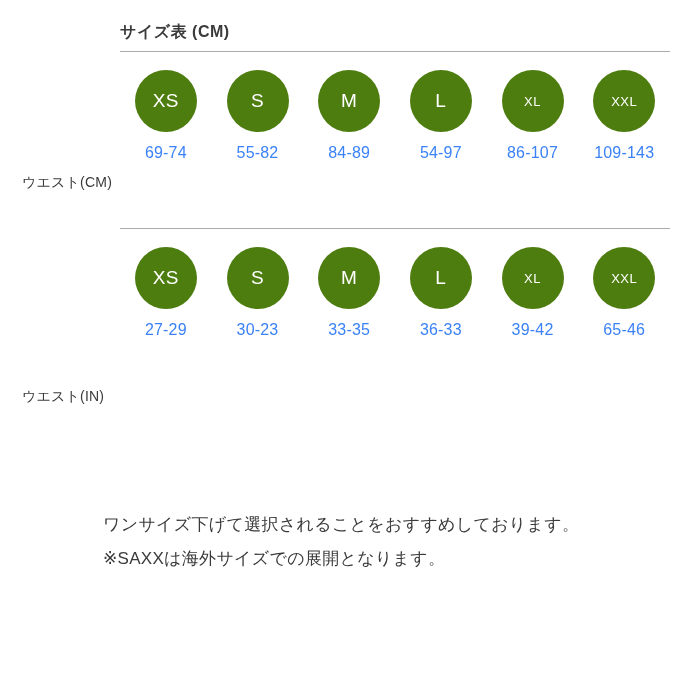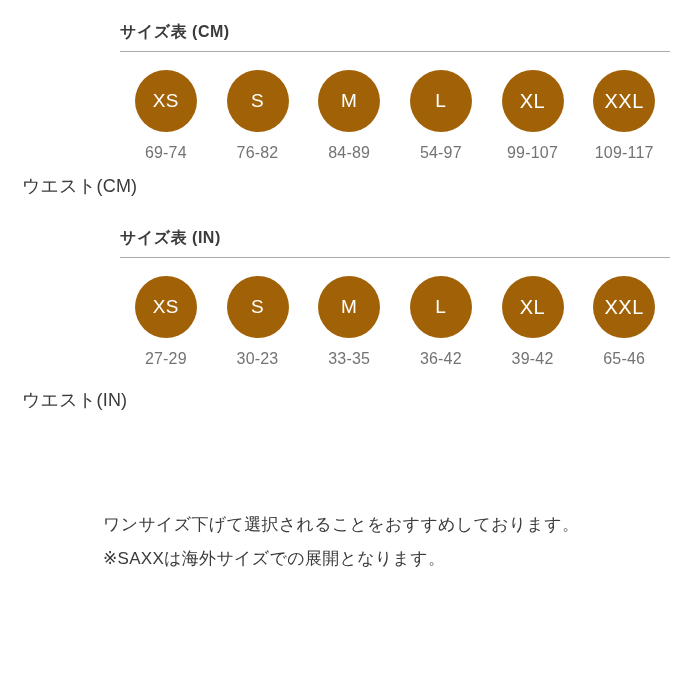--- a/index.html
+++ b/index.html
@@ -53,48 +53,48 @@
   .circle-cell {
     flex: 1 1 0;
     display: flex;
     justify-content: center;
     align-items: center;
   }
   .circle {
     width: 62px;
     height: 62px;
     border-radius: 50%;
-    background: #a16207;
+    background: #4d7c0f;
     color: #ffffff;
     display: flex;
     align-items: center;
     justify-content: center;
     font-size: 19px;
     letter-spacing: 0.5px;
   }
-  .circle.small-label { font-size: 20px; }
+  .circle.small-label { font-size: 13px; }
 
   .values-row {
     display: flex;
     margin-left: 120px;
     margin-right: 30px;
     margin-top: 12px;
     align-items: center;
   }
   .value-cell {
     flex: 1 1 0;
     text-align: center;
     font-size: 16px;
-    color: #737373;
+    color: #3b82f6;
     letter-spacing: 0.2px;
   }
   .row-label {
     position: absolute;
     left: 22px;
-    font-size: 18px;
+    font-size: 14px;
     color: #3a3a3a;
     letter-spacing: 0.2px;
     white-space: nowrap;
   }
   .table-block.cm .row-label { top: 152px; }
   .table-block.in .row-label { top: 160px; }
 
   
   .notes {
     position: absolute;
@@ -137,30 +137,29 @@
       </div>
       <div class="circle-cell">
         <div class="circle small-label">XXL</div>
       </div>
     </div>
 
     <div class="row-label">ウエスト(CM)</div>
 
     <div class="values-row">
       <div class="value-cell">69-74</div>
-      <div class="value-cell">76-82</div>
+      <div class="value-cell">55-82</div>
       <div class="value-cell">84-89</div>
       <div class="value-cell">54-97</div>
-      <div class="value-cell">99-107</div>
-      <div class="value-cell">109-117</div>
+      <div class="value-cell">86-107</div>
+      <div class="value-cell">109-143</div>
     </div>
   </div>
 
   <div class="table-block in">
-    <div class="table-title">サイズ表 (IN)</div>
     <div class="rule"></div>
 
     <div class="circles-row">
       <div class="circle-cell">
         <div class="circle">XS</div>
       </div>
       <div class="circle-cell">
         <div class="circle">S</div>
       </div>
       <div class="circle-cell">
@@ -176,21 +175,21 @@
         <div class="circle small-label">XXL</div>
       </div>
     </div>
 
     <div class="row-label">ウエスト(IN)</div>
 
     <div class="values-row">
       <div class="value-cell">27-29</div>
       <div class="value-cell">30-23</div>
       <div class="value-cell">33-35</div>
-      <div class="value-cell">36-42</div>
+      <div class="value-cell">36-33</div>
       <div class="value-cell">39-42</div>
       <div class="value-cell">65-46</div>
     </div>
   </div>
 
   <div class="notes">
     <div class="note-line">ワンサイズ下げて選択されることをおすすめしております。</div>
     <div class="note-line">※SAXXは海外サイズでの展開となります。</div>
   </div>
 

